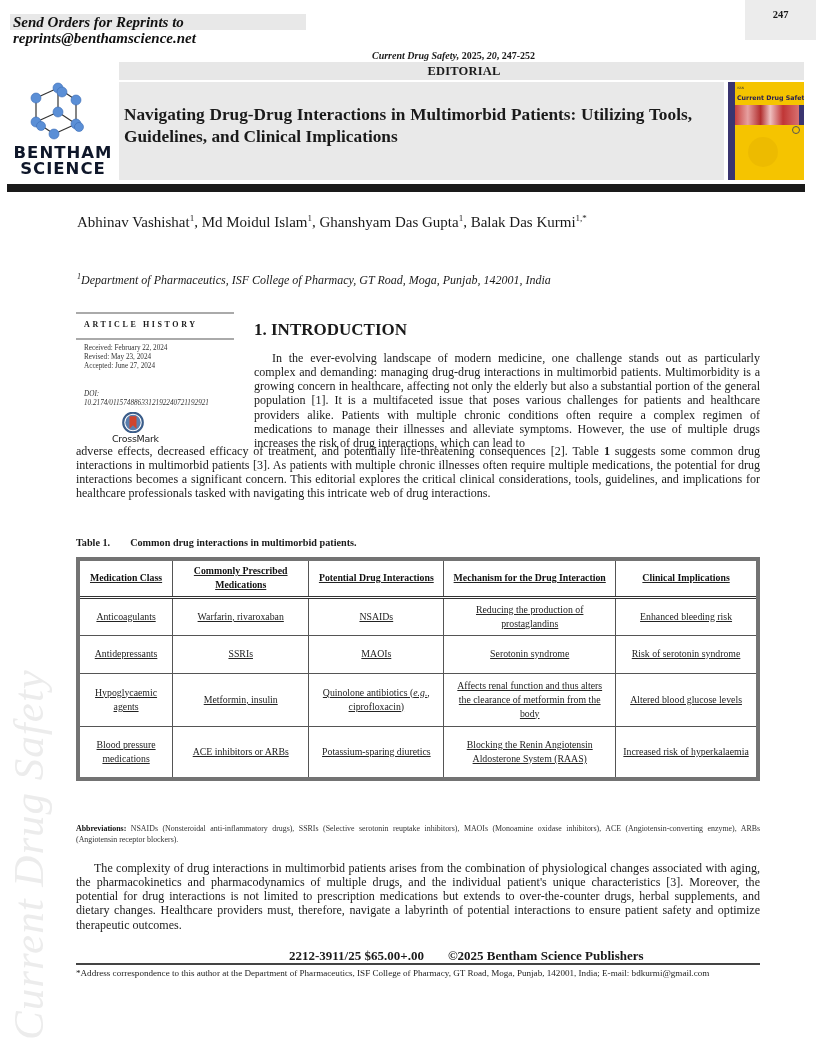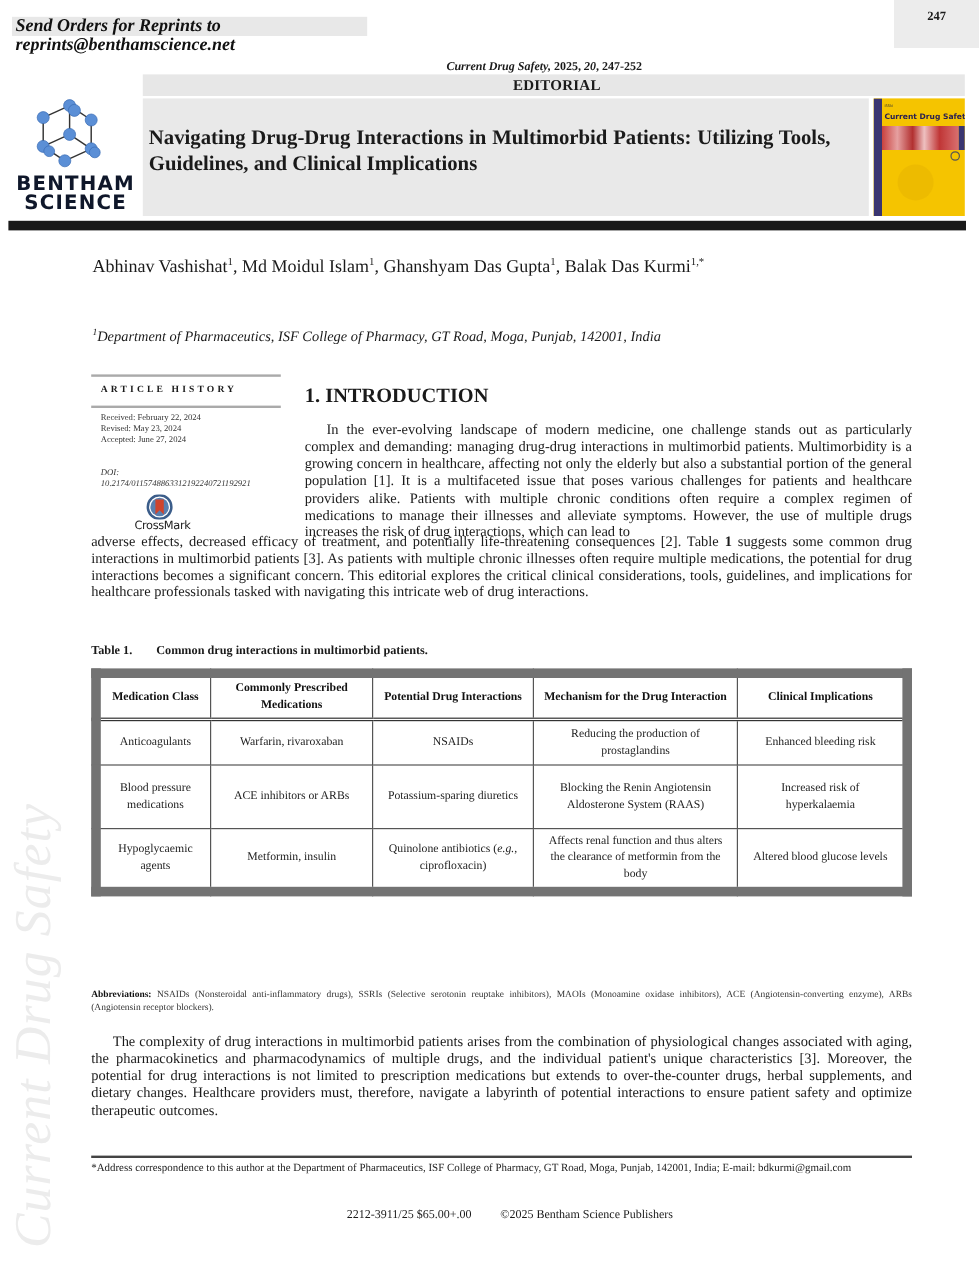--- a/index.html
+++ b/index.html
@@ -56,33 +56,33 @@
     .para { position: absolute; font-size: 12.05px; line-height: 14.15px; text-align: justify; color: #1a1a1a; }
     .para .ind { display: inline-block; width: 18px; }
     .p1a { left: 254px; top: 335px; width: 506px; margin-top: 16px; }
     .p1b { left: 76px; top: 444px; width: 684px; }
 
     .tbl-caption { position: absolute; left: 76px; top: 537px; font-size: 10.2px; font-weight: bold; white-space: nowrap; }
     .tbl-caption .gap { display: inline-block; width: 20px; }
 
     table.t1 { position: absolute; left: 76px; top: 557px; width: 684px; border-collapse: collapse; font-size: 9.8px; color: #222; }
     table.t1 th, table.t1 td { border: 1px solid #555; text-align: center; vertical-align: middle; padding: 2px 6px; line-height: 14px; }
-    table.t1 { border: 8px solid #737373; }
+    table.t1 { border: 4px solid #737373; text-decoration: underline; }
     table.t1 th { font-weight: bold; height: 38px; border-bottom: 3px double #333; color: #111; }
     table.t1 tr.r td { height: 38px; }
     table.t1 tr.r.tall td { height: 53px; }
 
     .abbr { position: absolute; left: 76px; top: 824px; width: 684px; font-size: 7.9px; line-height: 10.5px; text-align: justify; color: #333; }
     .abbr b { color: #111; }
 
     .p2 { left: 76px; top: 861px; width: 684px; }
 
     .foot-rule { position: absolute; left: 76px; top: 963px; width: 684px; height: 1.5px; background: #444; }
     .footnote { position: absolute; left: 76px; top: 967px; width: 684px; font-size: 9.1px; line-height: 12.4px; text-align: justify; color: #222; }
-    .imprint { position: absolute; left: 289px; top: 1007px; font-size: 10px; font-weight: normal; white-space: nowrap; }
+    .imprint { position: absolute; left: 289px; top: 948px; font-size: 13px; font-weight: bold; white-space: nowrap; }
     .imprint .gap { display: inline-block; width: 24px; }
 
     .watermark { position: absolute; left: 4px; top: 1040px; transform: rotate(-90deg); transform-origin: 0 0;
       font-family: "Liberation Serif", serif; font-style: italic; font-size: 43px; color: #ececec; white-space: nowrap; letter-spacing: 1px; }
   </style>
 </head>
 <body>
 
 <div class="reprints">Send Orders for Reprints to reprints@benthamscience.net</div>
 <div class="page-num">247</div>
@@ -194,34 +194,41 @@
     </tr>
   </thead>
   <tbody>
     <tr class="r">
       <td>Anticoagulants</td>
       <td>Warfarin, rivaroxaban</td>
       <td>NSAIDs</td>
       <td>Reducing the production of prostaglandins</td>
       <td>Enhanced bleeding risk</td>
     </tr>
+    <tr class="r">
+      <td>Antidepressants</td>
+      <td>SSRIs</td>
+      <td>MAOIs</td>
+      <td>Serotonin syndrome</td>
+      <td>Risk of serotonin syndrome</td>
+    </tr>
+    <tr class="r tall">
+      <td>Hypoglycaemic agents</td>
+      <td>Metformin, insulin</td>
+      <td><span>Quinolone antibiotics (</span><i>e.g.</i><span>, ciprofloxacin)</span></td>
+      <td>Affects renal function and thus alters the clearance of metformin from the body</td>
+      <td>Altered blood glucose levels</td>
+    </tr>
     <tr class="r tall">
       <td>Blood pressure medications</td>
       <td>ACE inhibitors or ARBs</td>
       <td>Potassium-sparing diuretics</td>
       <td>Blocking the Renin Angiotensin Aldosterone System (RAAS)</td>
       <td>Increased risk of hyperkalaemia</td>
     </tr>
-    <tr class="r tall">
-      <td>Hypoglycaemic agents</td>
-      <td>Metformin, insulin</td>
-      <td><span>Quinolone antibiotics (</span><i>e.g.</i><span>, ciprofloxacin)</span></td>
-      <td>Affects renal function and thus alters the clearance of metformin from the body</td>
-      <td>Altered blood glucose levels</td>
-    </tr>
   </tbody>
 </table>
 
 <div class="abbr">
   <b>Abbreviations:</b> <span>NSAIDs (Nonsteroidal anti-inflammatory drugs), SSRIs (Selective serotonin reuptake inhibitors), MAOIs (Monoamine oxidase inhibitors), ACE (Angiotensin-converting enzyme), ARBs (Angiotensin receptor blockers).</span>
 </div>
 
 <p class="para p2"><span class="ind"></span><span>The complexity of drug interactions in multimorbid patients arises from the combination of physiological changes associated with aging, the pharmacokinetics and pharmacodynamics of multiple drugs, and the individual patient's unique characteristics [3]. Moreover, the potential for drug interactions is not limited to prescription medications but extends to over-the-counter drugs, herbal supplements, and dietary changes. Healthcare providers must, therefore, navigate a labyrinth of potential interactions to ensure patient safety and optimize therapeutic outcomes.</span></p>
 
 <div class="foot-rule"></div>

